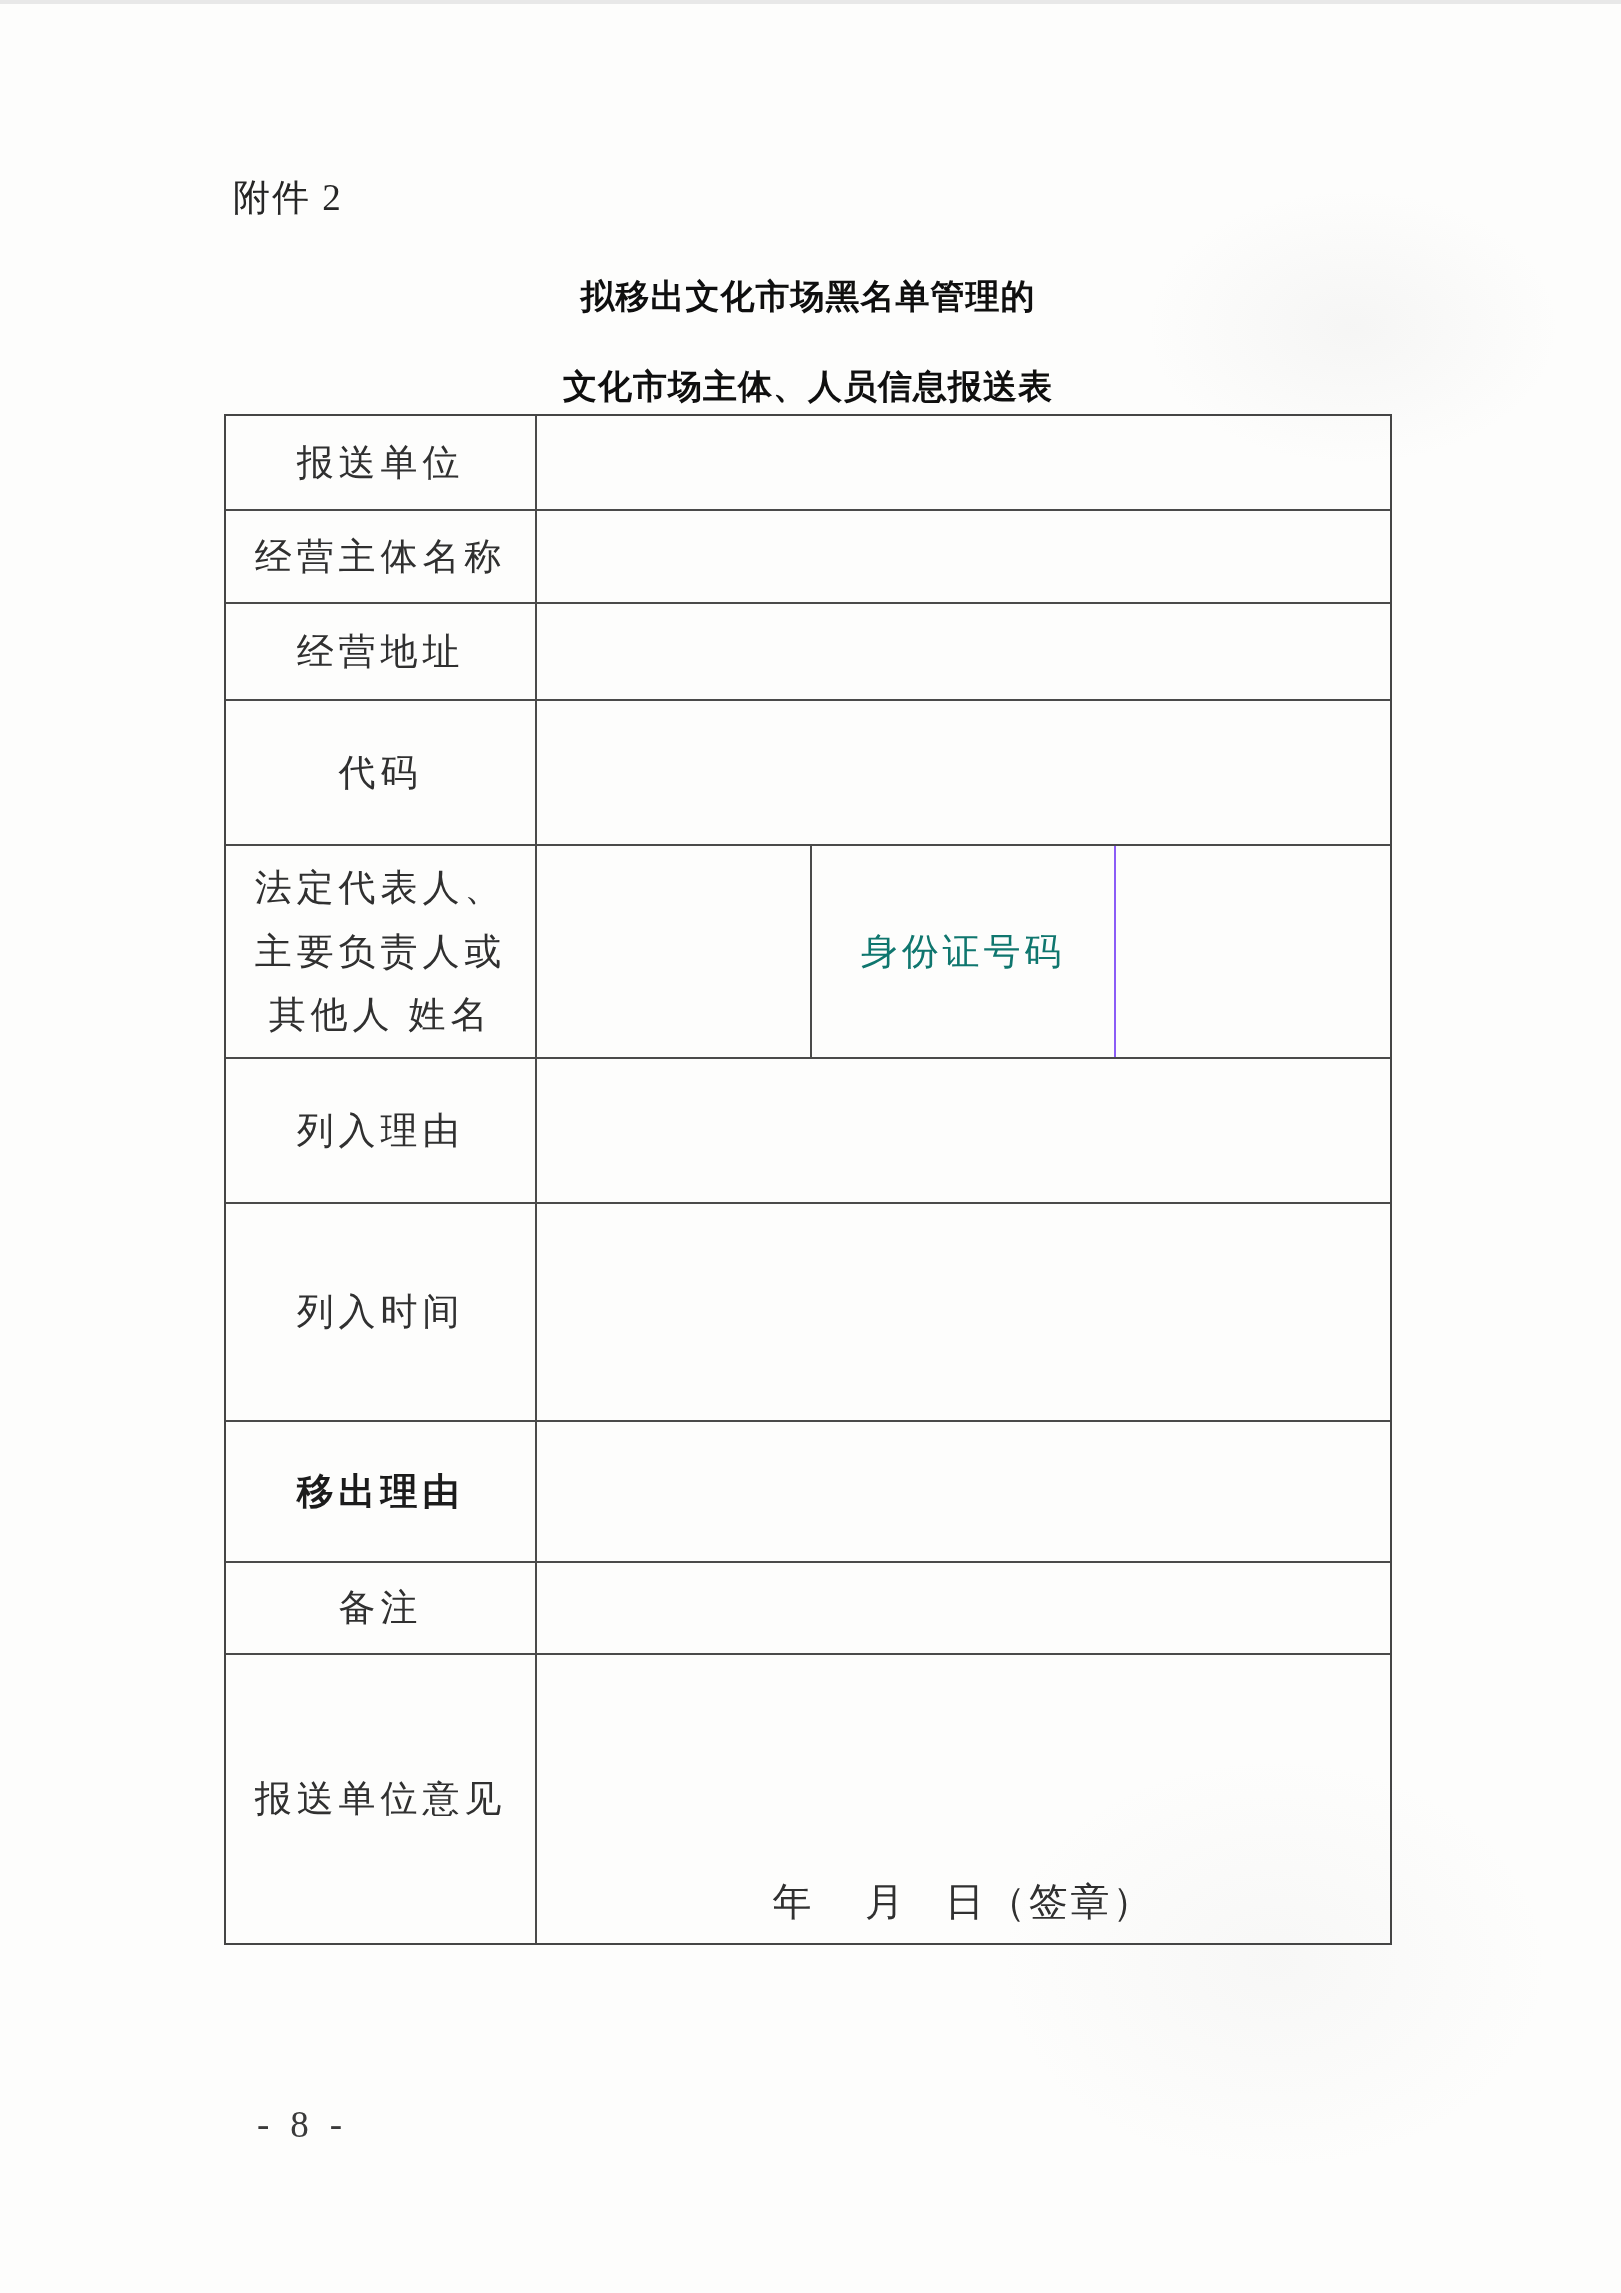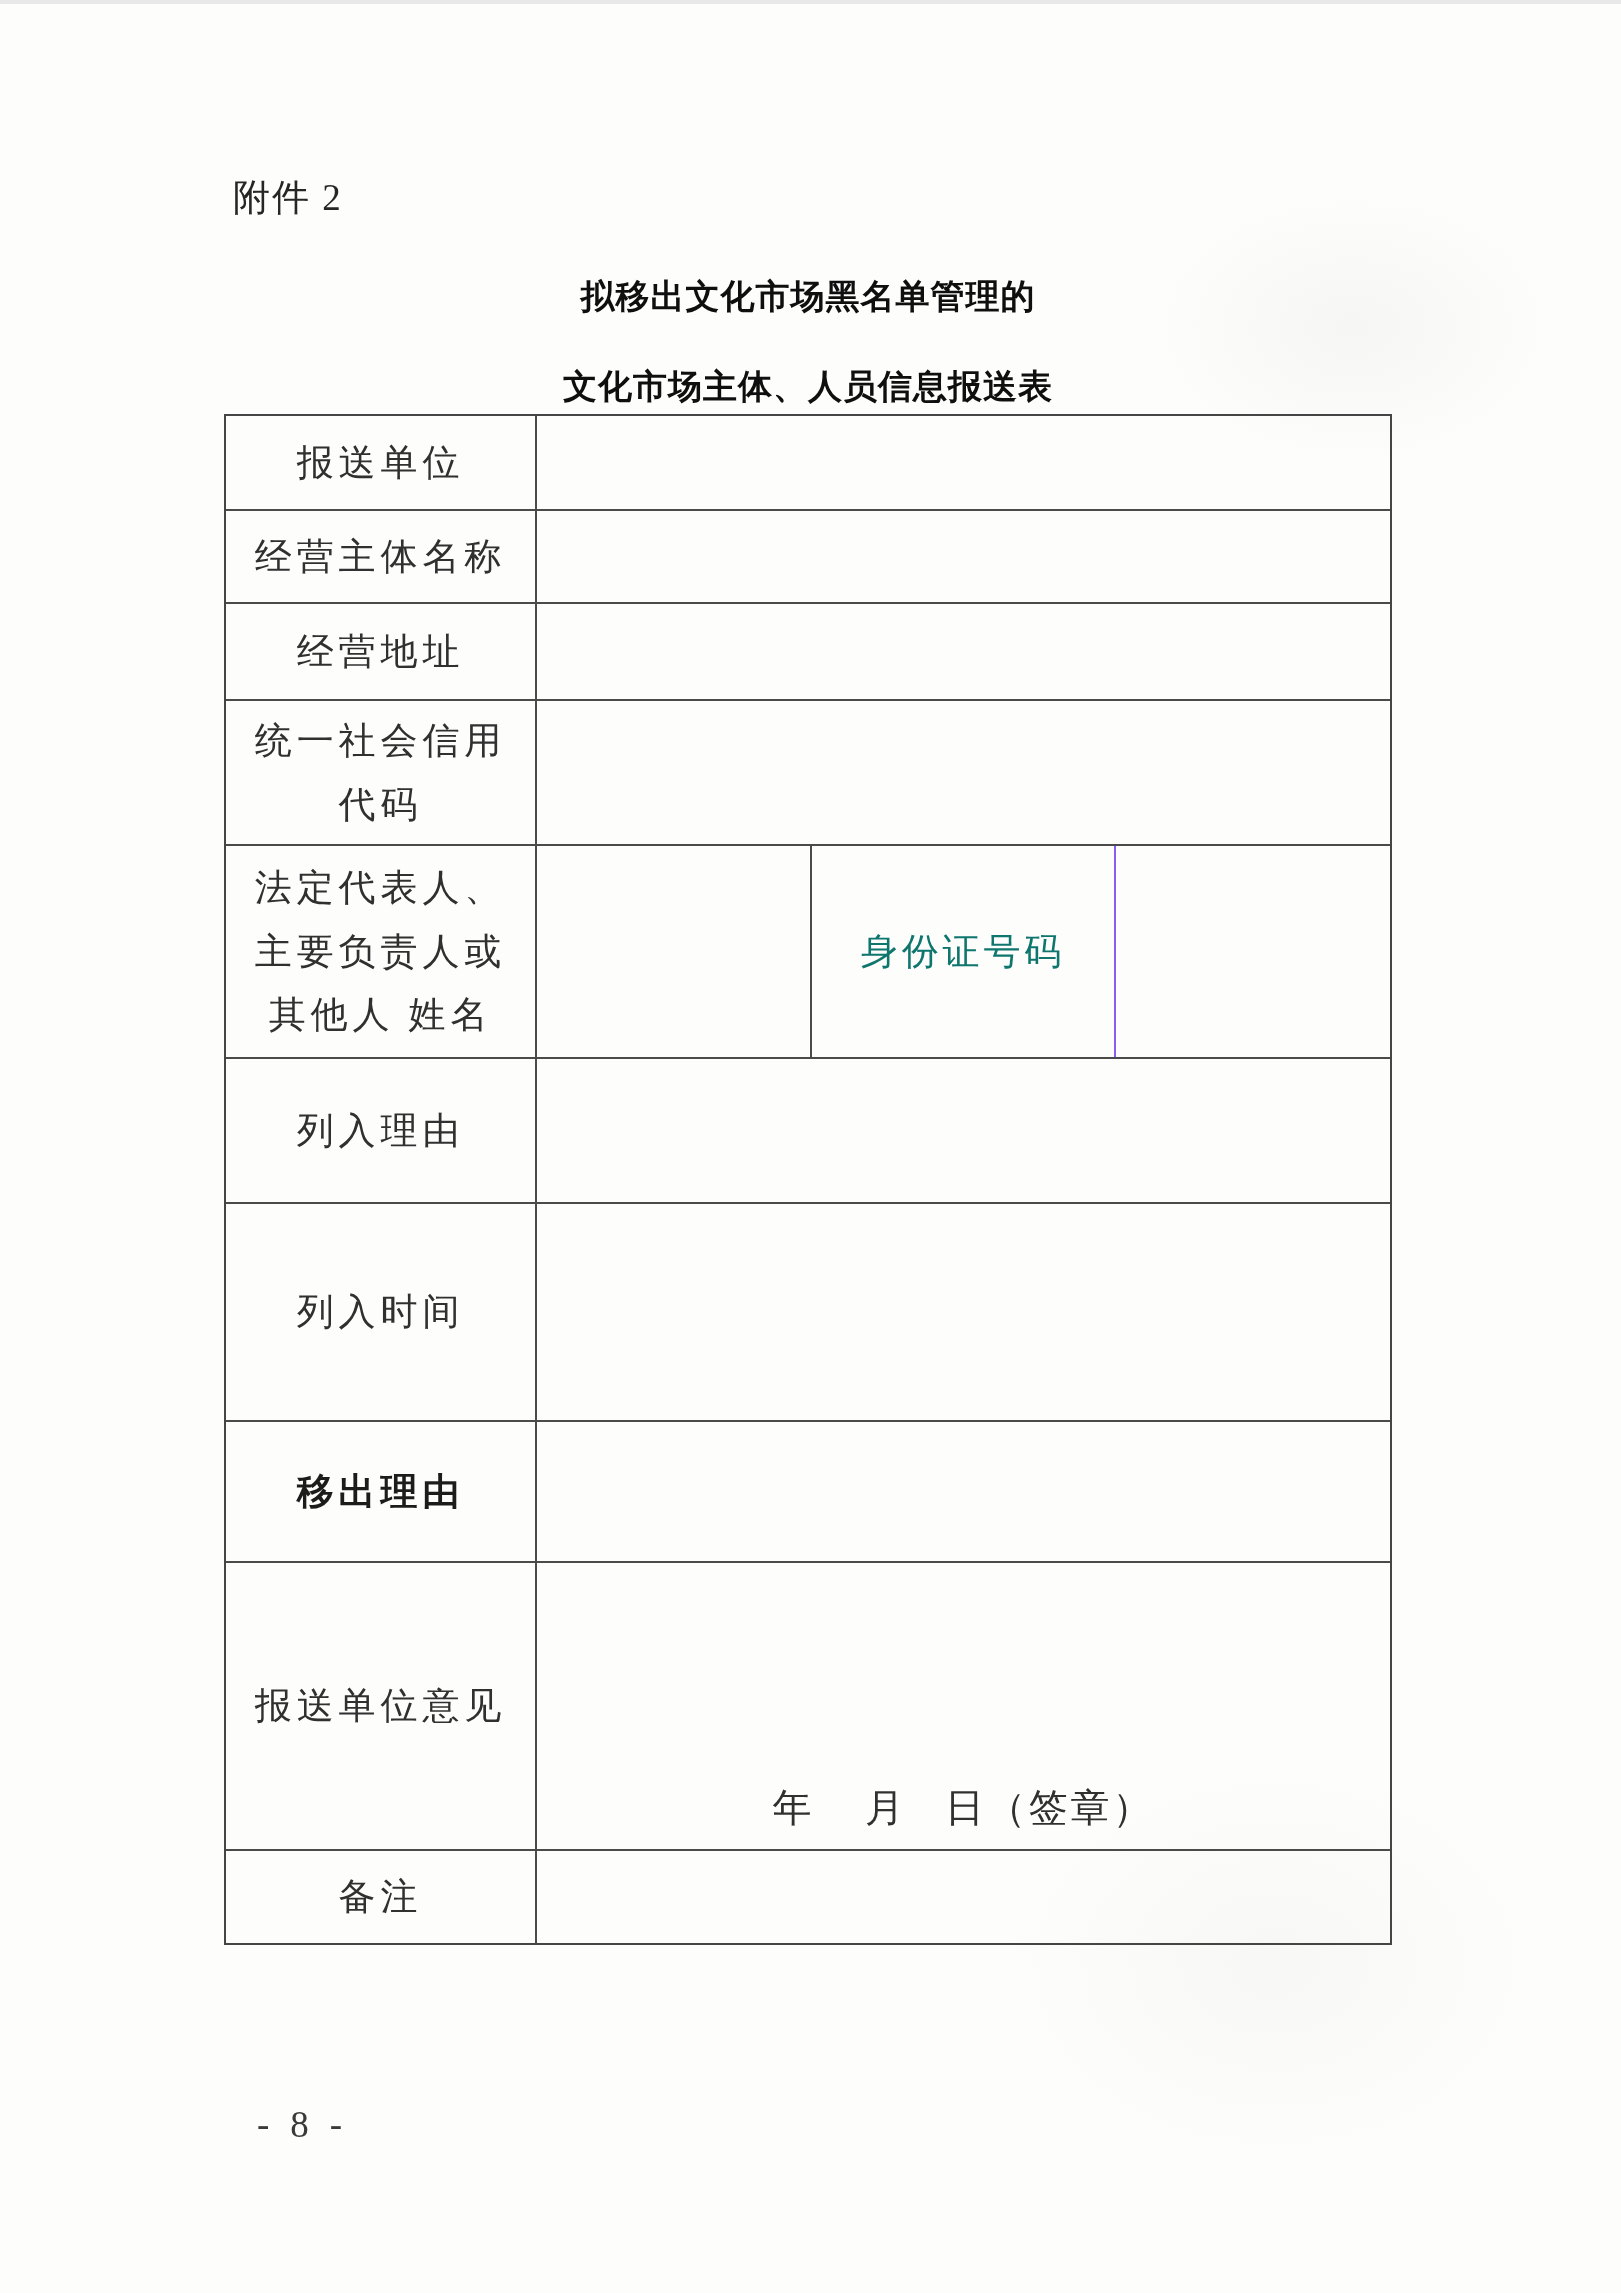--- a/index.html
+++ b/index.html
@@ -159,21 +159,20 @@
       <div class="cell value-cell"></div>
     </div>
 
     <div class="form-row r3">
       <div class="cell label-cell">经营地址</div>
       <div class="cell value-cell"></div>
     </div>
 
     <div class="form-row r4">
       <div class="cell label-cell">
-        <span class="line">统一社会信用</span>
         <span class="line">代码</span>
       </div>
       <div class="cell value-cell"></div>
     </div>
 
     <div class="form-row r5">
       <div class="cell label-cell">
         <span class="line">法定代表人、</span>
         <span class="line">主要负责人或</span>
         <span class="line">其他人 姓名</span>
@@ -191,30 +190,30 @@
     <div class="form-row r7">
       <div class="cell label-cell">列入时间</div>
       <div class="cell value-cell"></div>
     </div>
 
     <div class="form-row r8">
       <div class="cell label-cell bold-label">移出理由</div>
       <div class="cell value-cell"></div>
     </div>
 
+    <div class="form-row r10">
+      <div class="cell label-cell">备注</div>
+      <div class="cell value-cell"></div>
+    </div>
+
     <div class="form-row r9">
       <div class="cell label-cell">报送单位意见</div>
       <div class="cell value-cell opinion-value">
         <span class="sign-line">年    月   日（签章）</span>
       </div>
     </div>
 
-    <div class="form-row r10">
-      <div class="cell label-cell">备注</div>
-      <div class="cell value-cell"></div>
-    </div>
-
   </div>
 
   <div class="page-number">- 8 -</div>
 
 </div>
 
 
 </body></html>

